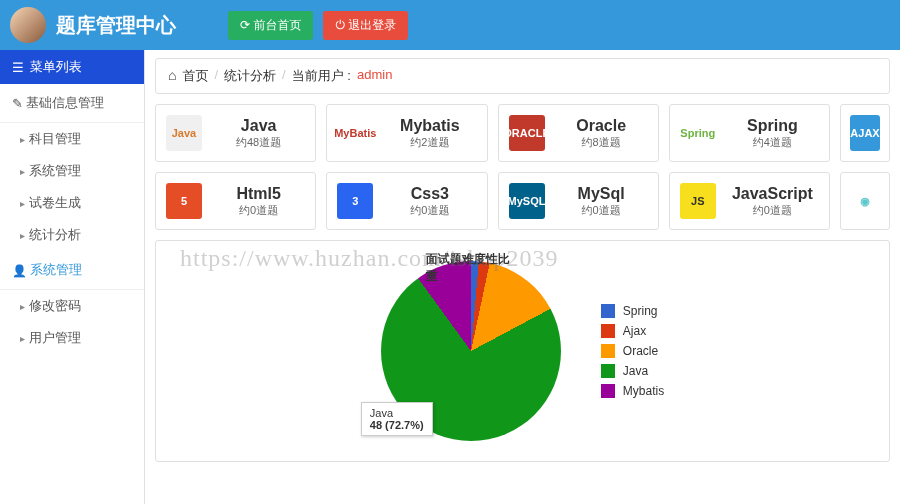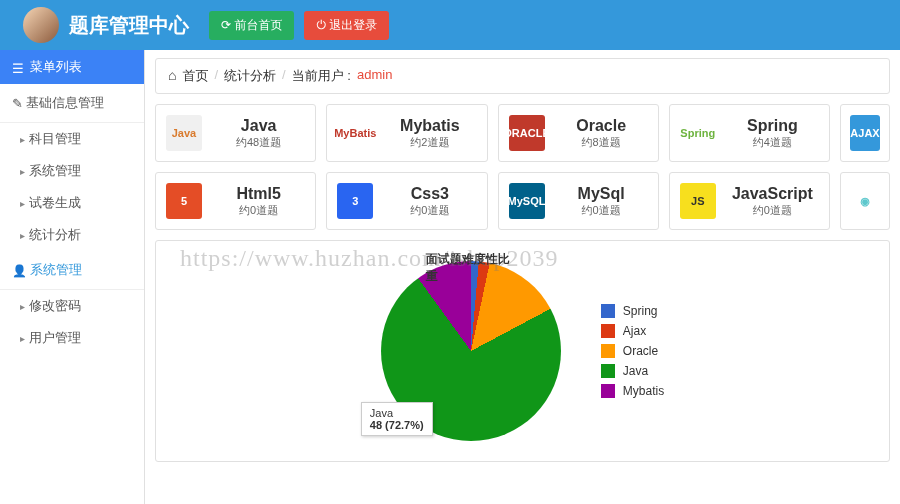--- a/index.html
+++ b/index.html
@@ -1,27 +1,27 @@
 <!DOCTYPE html>
 <html><head>
   <meta charset="utf-8">
   <style>
     * { margin: 0; padding: 0; box-sizing: border-box; }
     body { font-family: "Microsoft YaHei", Arial, sans-serif; font-size: 13px; color: #333; background: #fff; }
     
-    .header { height: 50px; background: #3498db; display: flex; align-items: center; padding: 0 23px; gap: 10px; }
+    .header { height: 50px; background: #3498db; display: flex; align-items: center; padding: 0 10px; gap: 10px; }
     .avatar { width: 36px; height: 36px; border-radius: 50%; background: linear-gradient(135deg, #f5d5b5, #8b5a3c); }
     .logo-text { color: #fff; font-size: 20px; font-weight: bold; margin-right: 10px; }
     .btn { padding: 6px 12px; border: none; border-radius: 3px; color: #fff; font-size: 12px; cursor: pointer; }
-    .btn-green { background: #27ae60; }
+    .btn-green { background: #27ae60; margin-left: 32px; }
     .btn-red { background: #e74c3c; }
     
     .layout { display: flex; }
     .sidebar { width: 145px; background: #fff; border-right: 1px solid #e0e0e0; min-height: 454px; }
-    .menu-header { background: #3b82f6; color: #fff; padding: 8px 12px; font-size: 13px; display: flex; align-items: flex-end; gap: 6px; }
+    .menu-header { background: #1d4ed8; color: #fff; padding: 8px 12px; font-size: 13px; display: flex; align-items: center; gap: 6px; }
     .menu-section { padding: 10px 12px; color: #555; font-size: 13px; display: flex; align-items: center; gap: 3px; border-bottom: 1px solid #eee; cursor: pointer; }
     .menu-item { padding: 7px 12px 7px 20px; color: #555; font-size: 13px; cursor: pointer; display: flex; align-items: center; gap: 4px; }
     .menu-section.active { color: #3498db; }
     .caret { font-size: 10px; color: #888; }
     
     .main { flex: 1; padding: 8px 10px; background: #fff; }
     .breadcrumb { padding: 8px 12px; border: 1px solid #e0e0e0; border-radius: 3px; font-size: 13px; display: flex; align-items: flex-start; gap: 6px; margin-bottom: 10px; }
     .breadcrumb .admin { color: #e74c3c; }
     .breadcrumb .sep { color: #ccc; }
     

